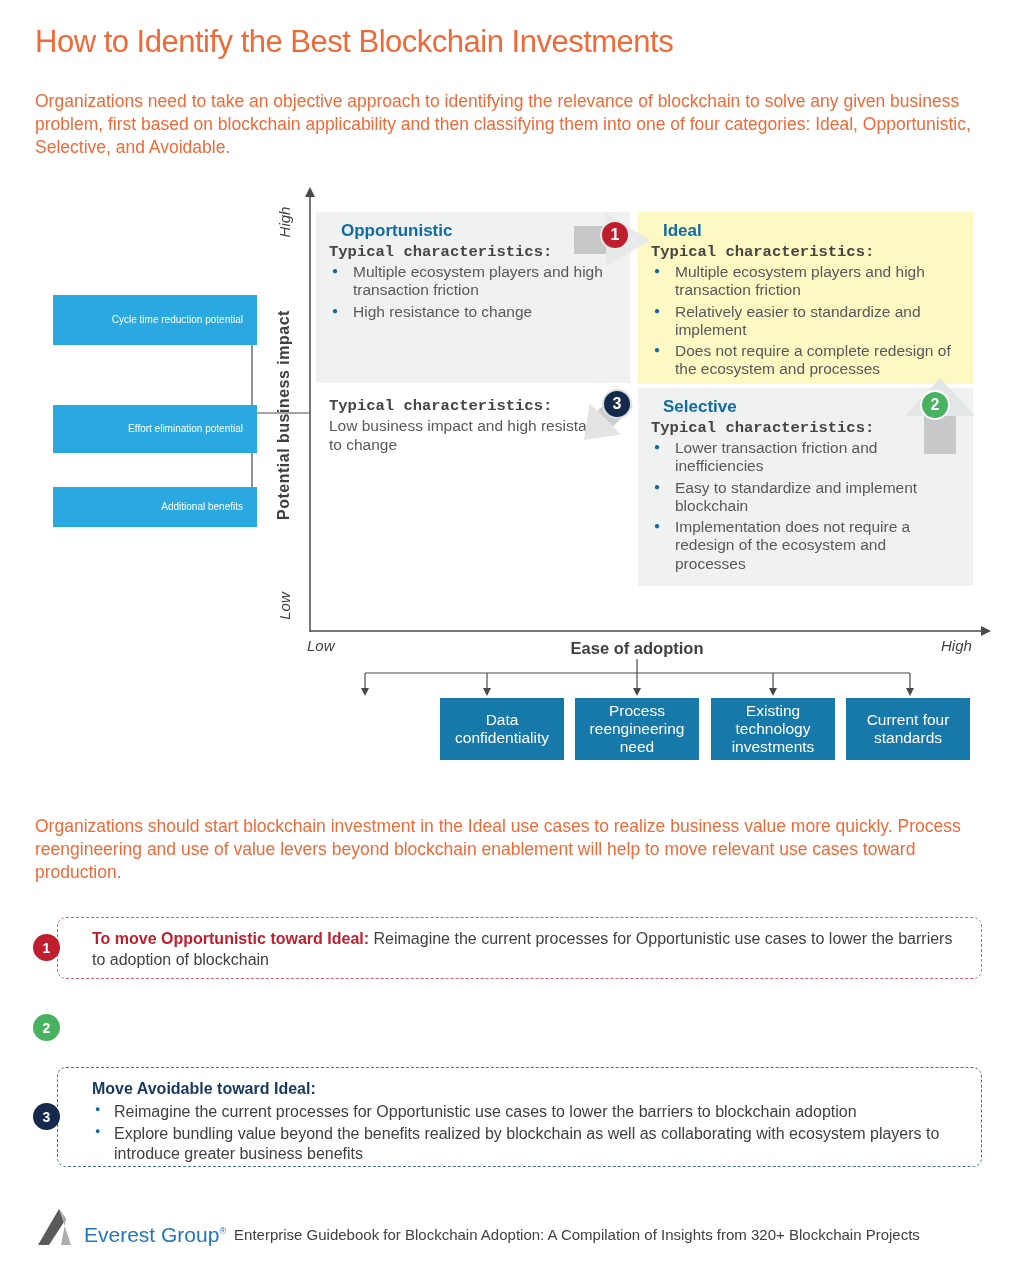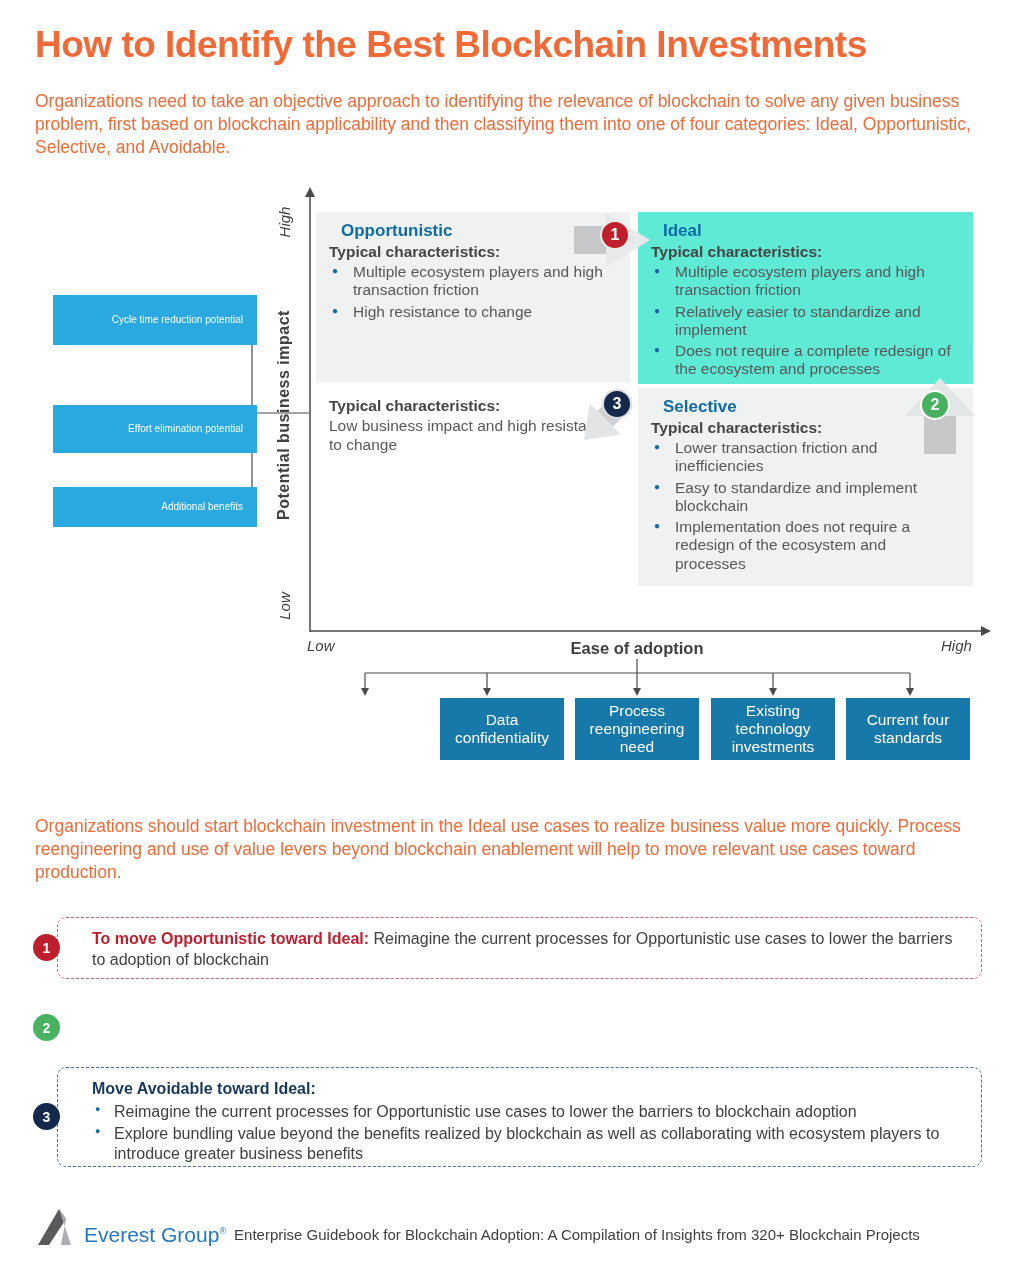--- a/index.html
+++ b/index.html
@@ -3,36 +3,36 @@
 <meta charset="utf-8">
 <style>
   html,body{margin:0;padding:0;background:#ffffff;}
   .page{
     position:relative;width:1024px;height:1266px;background:#ffffff;overflow:hidden;
     font-family:"Liberation Sans","DejaVu Sans",sans-serif;color:#3f4040;
   }
   
   .title{
     position:absolute;left:35px;top:24px;width:950px;margin:0;
-    font-size:37px;font-weight:bold;color:#ef6a37;letter-spacing:-0.5px;
+    font-size:31px;font-weight:normal;color:#ef6a37;letter-spacing:-0.5px;
   }
   .orange-par{
     position:absolute;left:35px;width:952px;margin:0;
     font-size:17.5px;line-height:1.32;color:#ef6a37;font-weight:500;
   }
   .intro{top:90px;}
   .note{top:815px;}
   
   .quadrant{position:absolute;box-sizing:border-box;padding:9px 13px;}
   .q-opportunistic{left:316px;top:212px;width:314px;height:171px;background:#f0f1f1;}
-  .q-ideal{left:638px;top:212px;width:335px;height:172px;background:#5eead4;}
+  .q-ideal{left:638px;top:212px;width:335px;height:172px;background:#fef9c3;}
   .q-avoidable{left:316px;top:388px;width:314px;height:198px;background:transparent;}
   .q-selective{left:638px;top:388px;width:335px;height:198px;background:#f0f1f1;}
   .q-title{font-size:17px;font-weight:bold;color:#0e6ba4;margin:0 0 2px 12px;}
-  .q-sub{font-size:15.5px;font-weight:bold;color:#454545;margin:0 0 2px 0;}
+  .q-sub{font-size:15.5px;font-weight:bold;color:#454545;margin:0 0 2px 0;font-family:Liberation Mono, monospace;}
   .q-bullets{list-style:none;margin:0;padding:0;}
   .q-bullets li{
     position:relative;padding-left:24px;font-size:15.5px;line-height:1.18;
     color:#57585a;margin-bottom:3px;
   }
   .q-bullets li::before{
     content:"\25CF";position:absolute;left:3px;top:2px;font-size:10px;color:#15689d;
   }
   .q-text{font-size:15.5px;line-height:1.2;color:#57585a;margin:0;}
   

